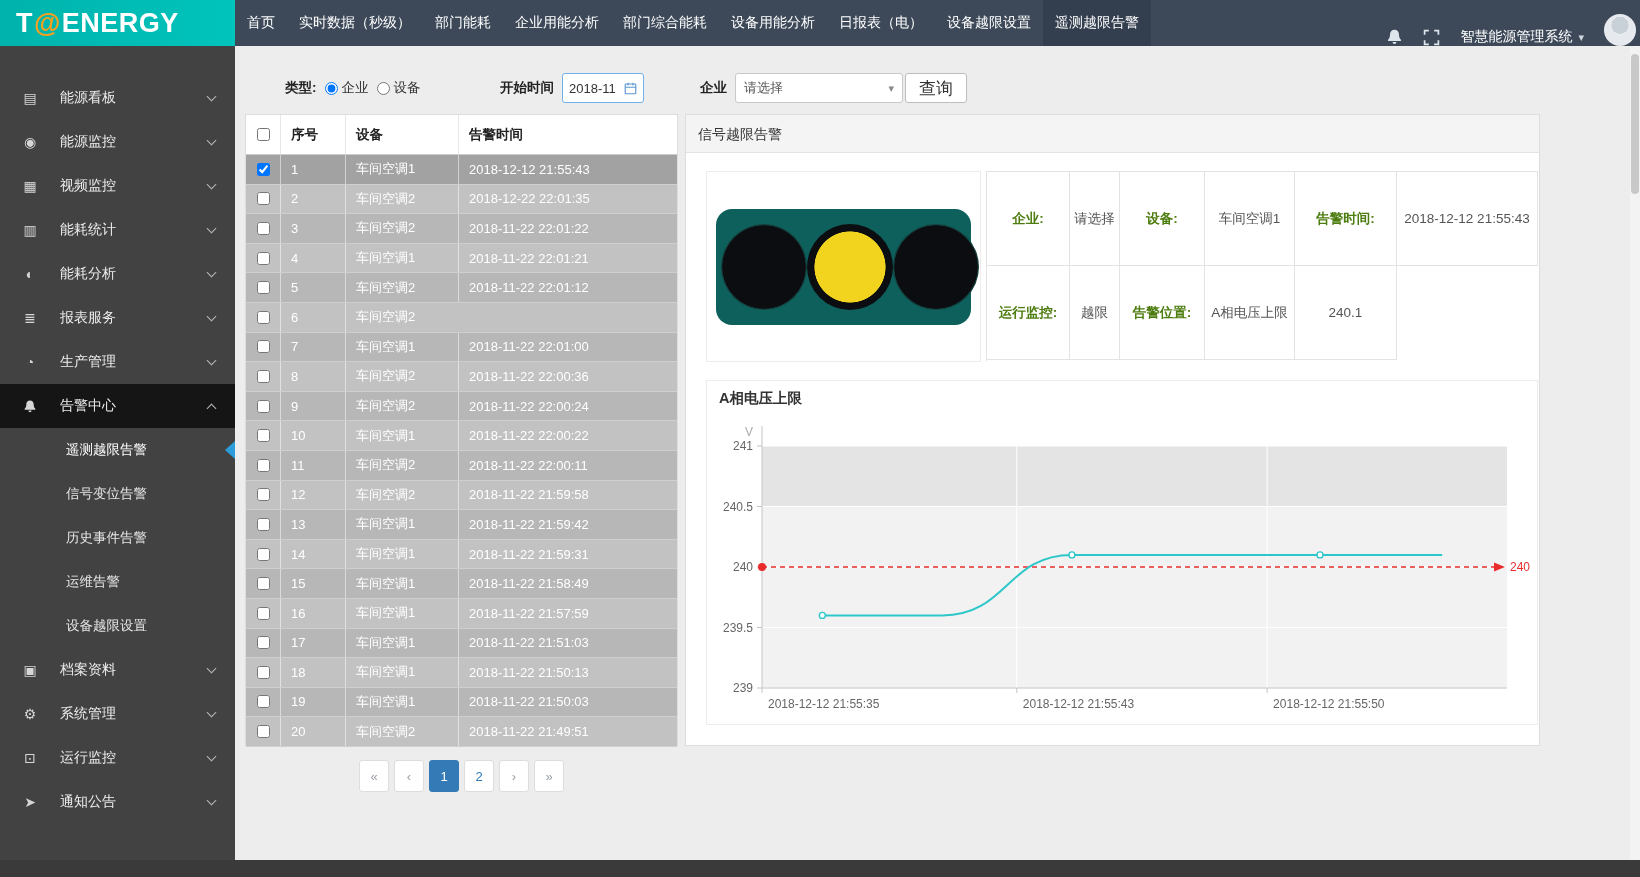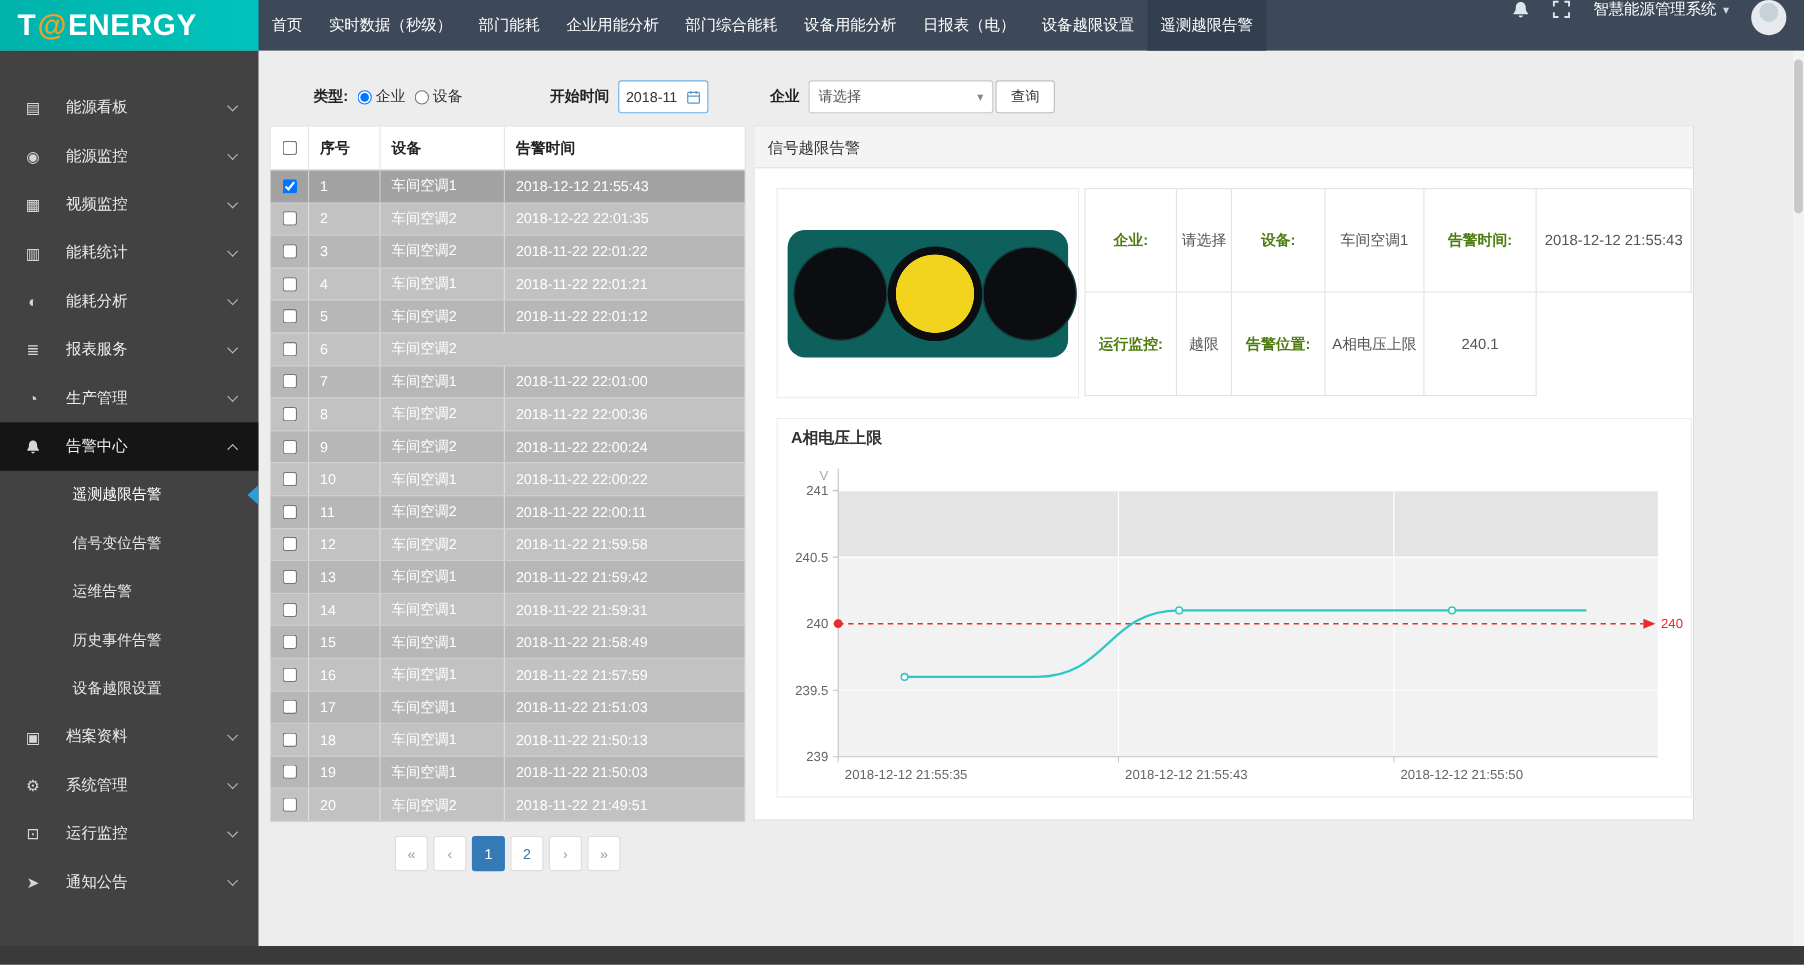--- a/index.html
+++ b/index.html
@@ -5,21 +5,21 @@
 *{margin:0;padding:0;box-sizing:border-box}
 html,body{width:1640px;height:877px}
 body{position:relative;overflow:hidden;background:#ededed;font-family:"Liberation Sans","DejaVu Sans",sans-serif;font-size:13px;color:#333}
 
 .header{position:absolute;top:0;left:0;width:1640px;height:46px;background:#3d4959;display:flex;z-index:10}
 .logo{width:235px;height:46px;background:linear-gradient(90deg,#00b3ac,#00c4bc);color:#fff;display:flex;align-items:center;padding-left:16px;font-size:27px;font-weight:bold;letter-spacing:.5px}
 .logo .at{color:#f6a020;margin:0 1px}
 .top-nav{display:flex;height:46px}
 .nav-item{display:flex;align-items:center;padding:0 12px;color:#fff;font-size:14px;cursor:pointer;white-space:nowrap}
 .nav-item.active{background:#333e4e}
-.header-right{margin-left:auto;display:flex;align-items:flex-start;padding-right:16px;gap:20px}
+.header-right{margin-left:auto;display:flex;align-items:flex-end;padding-right:4px;gap:20px}
 .h-icon{color:#dfe5ec;display:flex;cursor:pointer}
 .sys-name{color:#fff;font-size:14px;cursor:pointer;display:flex;align-items:center;gap:6px;white-space:nowrap}
 .caret{font-size:11px;color:#cfd6de}
 .avatar{width:32px;height:32px;border-radius:50%;background:radial-gradient(circle at 50% 35%,#c9d1d8 0 32%,#e6eaee 33%);cursor:pointer;flex:none}
 
 .sidebar{position:absolute;top:46px;left:0;width:235px;height:814px;background:#424242;overflow:hidden;padding-top:30px}
 .side-item{height:44px;display:flex;align-items:center;padding:0 20px;color:#ececec;font-size:14px;cursor:pointer}
 .side-item.expanded{background:#151515}
 .s-icon{width:20px;text-align:center;font-size:14px;color:#d6d6d6;flex:none;display:flex;justify-content:center;align-items:center}
 .s-label{margin-left:20px;flex:1}
@@ -34,21 +34,21 @@
 .fgroup{position:absolute;display:flex;align-items:center;height:32px;gap:8px;top:0}
 .fg-type{left:50px}
 .fg-time{left:265px}
 .fg-ent{left:465px}
 .fg-btn{left:670px}
 .f-label{font-weight:bold;font-size:13.5px;color:#222;white-space:nowrap}
 .radio{display:flex;align-items:center;gap:4px;font-size:13.5px;color:#333;cursor:pointer}
 .date-input{width:82px;height:30px;border:1px solid #6fb0e8;border-radius:3px;background:#fff;display:flex;align-items:center;justify-content:space-between;padding:0 6px;cursor:text;color:#333}
 .select{width:168px;height:30px;border:1px solid #c9c9c9;border-radius:3px;background:#fff;display:flex;align-items:center;justify-content:space-between;padding:0 8px;color:#555;cursor:pointer}
 .sel-caret{color:#888;font-size:11px}
-.btn{height:30px;padding:0 13px;background:#fff;border:1px solid #bfbfbf;border-radius:3px;font-size:13px;color:#333;cursor:pointer;font-family:inherit}
+.btn{height:30px;padding:0 13px;background:#fff;border:1px solid #bfbfbf;border-radius:3px;font-size:17px;color:#333;cursor:pointer;font-family:inherit}
 
 .table-panel{position:absolute;left:10px;top:54px;width:433px;height:632px;background:#fff;border:1px solid #ddd}
 .t-head{height:40px;display:flex;align-items:stretch;border-bottom:1px solid #ccc;font-weight:bold;color:#222;font-size:13.5px}
 .t-head>span{display:flex;align-items:center;border-right:1px solid #e6e6e6}
 .t-head>span:last-child{border-right:none}
 .c-check{width:35px;justify-content:center;flex:none;display:flex;align-items:center}
 .c-idx{width:65px;padding-left:10px;flex:none}
 .c-dev{width:113px;padding-left:10px;flex:none}
 .c-time{flex:1;padding-left:10px}
 .t-row{height:29.6px;display:flex;color:#fff;background:#b7b7b7;border-bottom:1px solid #cfcfcf;cursor:pointer;font-size:13px}
@@ -161,22 +161,22 @@
           <svg width="14" height="15" viewBox="0 0 16 16" fill="currentColor">
             <path d="M8 1.2c2.4 0 4.2 1.9 4.2 4.3 0 3 .9 4.2 1.9 5.2.3.4.1 1-.4 1H2.3c-.5 0-.7-.6-.4-1 1-1 1.9-2.2 1.9-5.2C3.8 3.1 5.6 1.2 8 1.2z"></path>
             <path d="M6.2 12.7h3.6a1.8 1.8 0 0 1-3.6 0z"></path>
           </svg>
         </span>
         <span class="s-label">告警中心</span>
         <span class="chev up"></span>
       </div>
       <div class="side-sub active">遥测越限告警</div>
       <div class="side-sub">信号变位告警</div>
+      <div class="side-sub">历史事件告警</div>
       <div class="side-sub">运维告警</div>
-      <div class="side-sub">历史事件告警</div>
       <div class="side-sub">设备越限设置</div>
       <div class="side-item">
         <span class="s-icon">▣</span>
         <span class="s-label">档案资料</span>
         <span class="chev"></span>
       </div>
       <div class="side-item">
         <span class="s-icon">⚙</span>
         <span class="s-label">系统管理</span>
         <span class="chev"></span>

